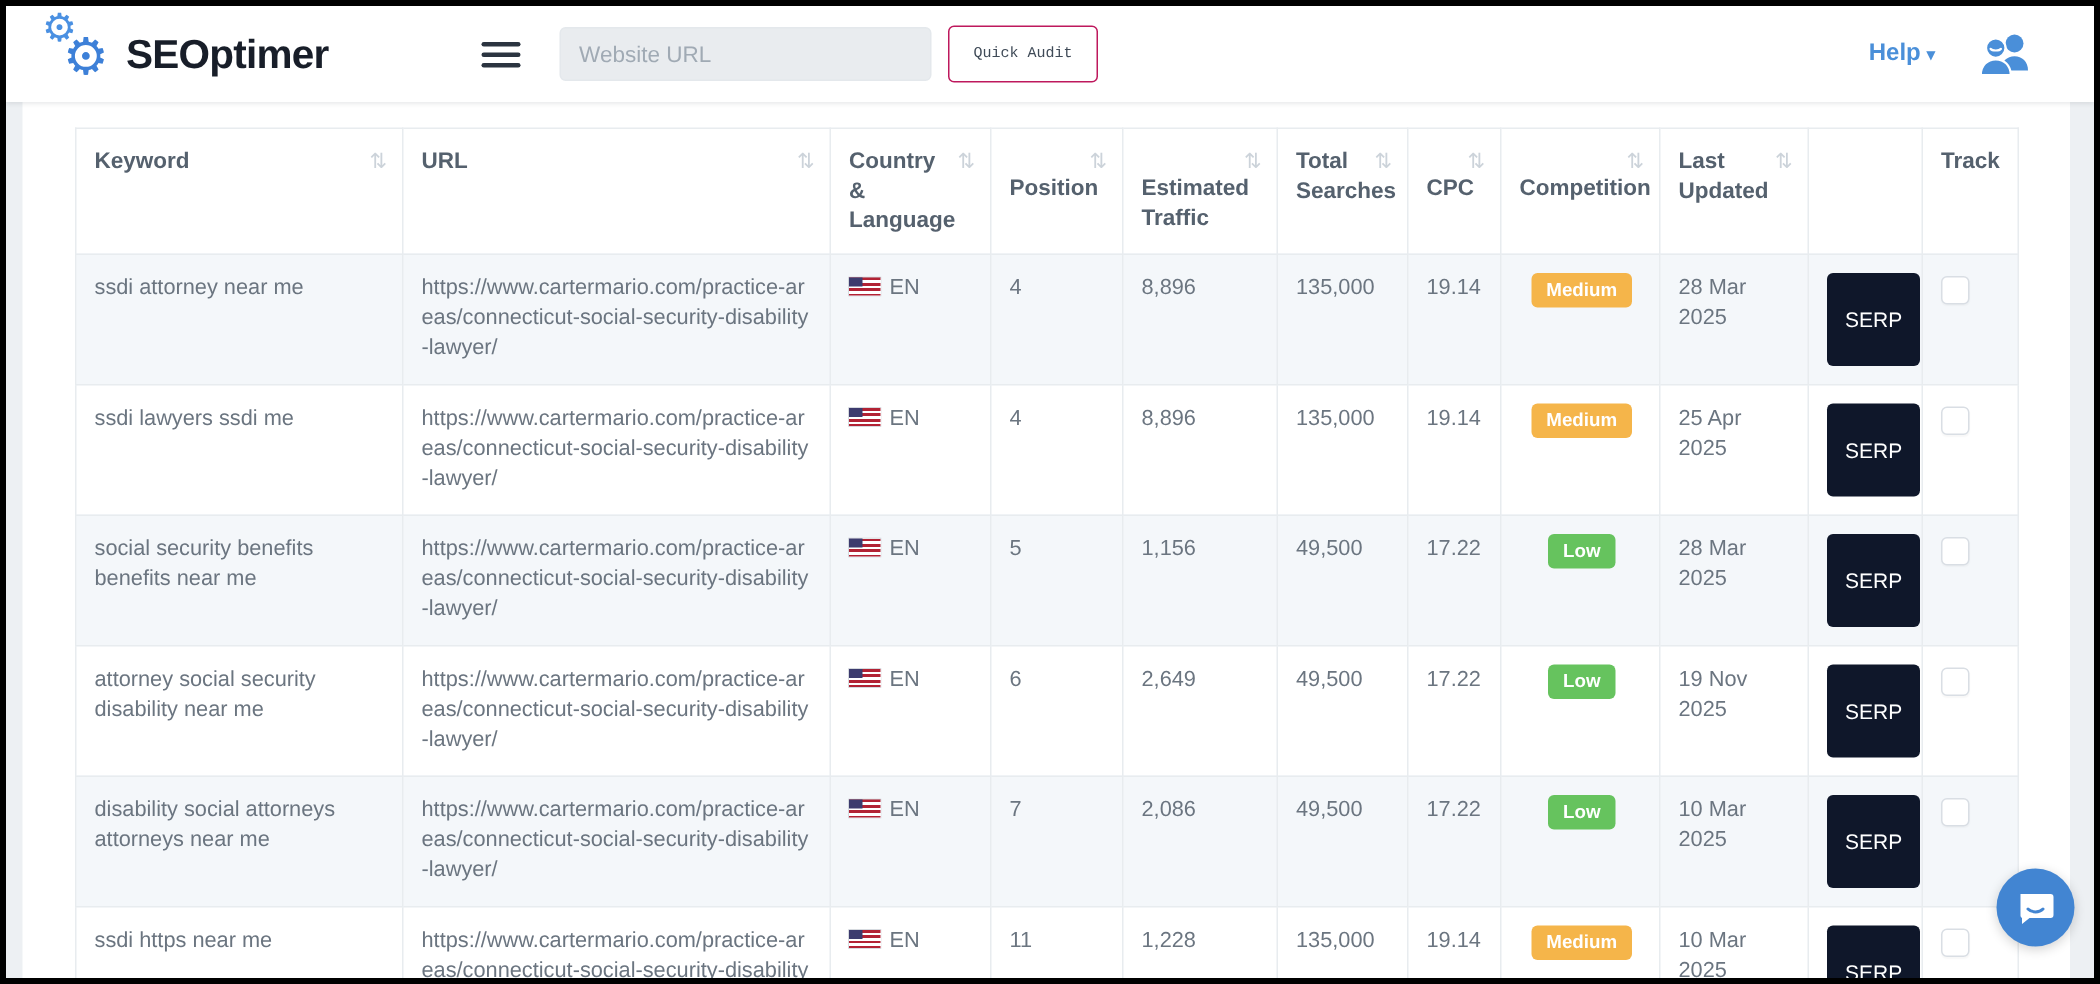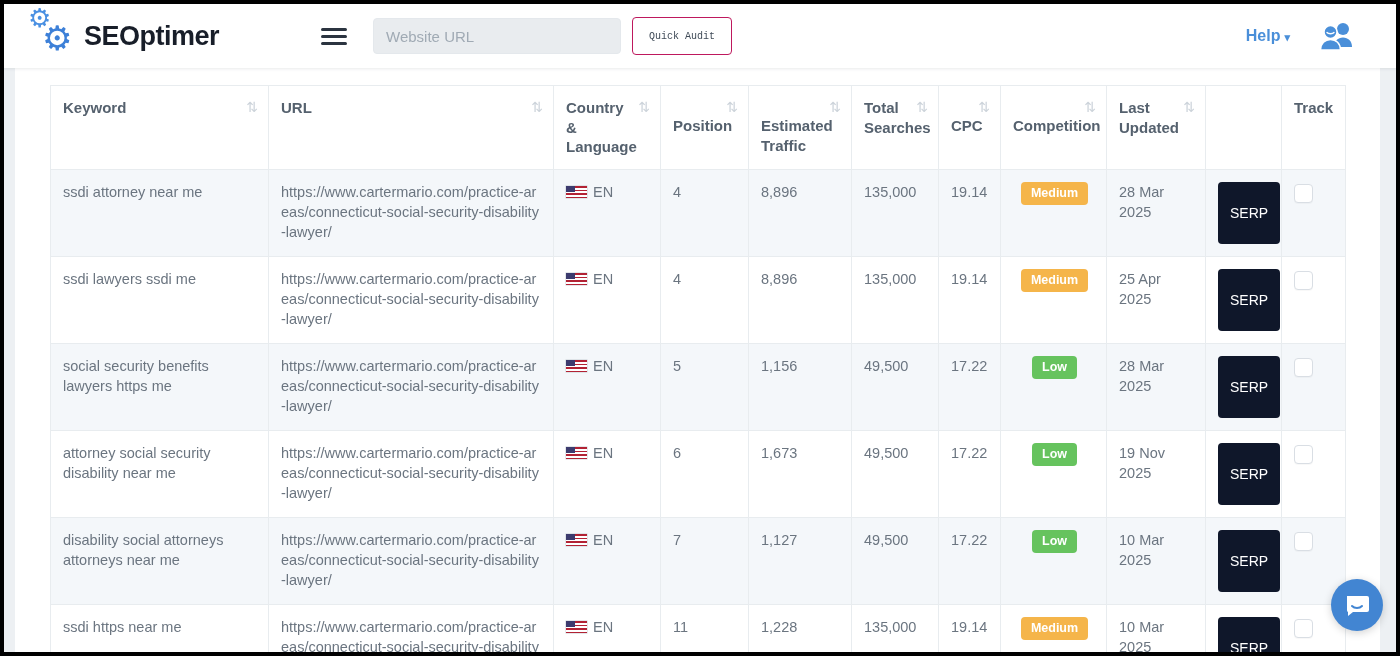--- a/index.html
+++ b/index.html
@@ -225,53 +225,53 @@
     <td>8,896</td>
     <td>135,000</td>
     <td>19.14</td>
     <td class="cell-comp"><span class="badge" style="background: rgb(245, 181, 74);">Medium</span></td>
     <td>25 Apr 2025</td>
     <td><button class="serp-btn">SERP</button></td>
     <td><span class="track-box"></span></td>
   </tr>
 
   <tr class="data-row">
-    <td><span>social security benefits lawyers https me</span></td>
+    <td><span>social security benefits benefits near me</span></td>
     <td><span class="url-text">https://www.cartermario.com/practice-areas/connecticut-social-security-disability-lawyer/</span></td>
     <td><span class="flag"></span><span>EN</span></td>
     <td>5</td>
     <td>1,156</td>
     <td>49,500</td>
     <td>17.22</td>
     <td class="cell-comp"><span class="badge" style="background: rgb(102, 195, 94);">Low</span></td>
     <td>28 Mar 2025</td>
     <td><button class="serp-btn">SERP</button></td>
     <td><span class="track-box"></span></td>
   </tr>
 
   <tr class="data-row">
     <td><span>attorney social security disability near me</span></td>
     <td><span class="url-text">https://www.cartermario.com/practice-areas/connecticut-social-security-disability-lawyer/</span></td>
     <td><span class="flag"></span><span>EN</span></td>
     <td>6</td>
-    <td>1,673</td>
+    <td>2,649</td>
     <td>49,500</td>
     <td>17.22</td>
     <td class="cell-comp"><span class="badge" style="background: rgb(102, 195, 94);">Low</span></td>
     <td>19 Nov 2025</td>
     <td><button class="serp-btn">SERP</button></td>
     <td><span class="track-box"></span></td>
   </tr>
 
   <tr class="data-row">
     <td><span>disability social attorneys attorneys near me</span></td>
     <td><span class="url-text">https://www.cartermario.com/practice-areas/connecticut-social-security-disability-lawyer/</span></td>
     <td><span class="flag"></span><span>EN</span></td>
     <td>7</td>
-    <td>1,127</td>
+    <td>2,086</td>
     <td>49,500</td>
     <td>17.22</td>
     <td class="cell-comp"><span class="badge" style="background: rgb(102, 195, 94);">Low</span></td>
     <td>10 Mar 2025</td>
     <td><button class="serp-btn">SERP</button></td>
     <td><span class="track-box"></span></td>
   </tr>
 
   <tr class="data-row">
     <td><span>ssdi https near me</span></td>

